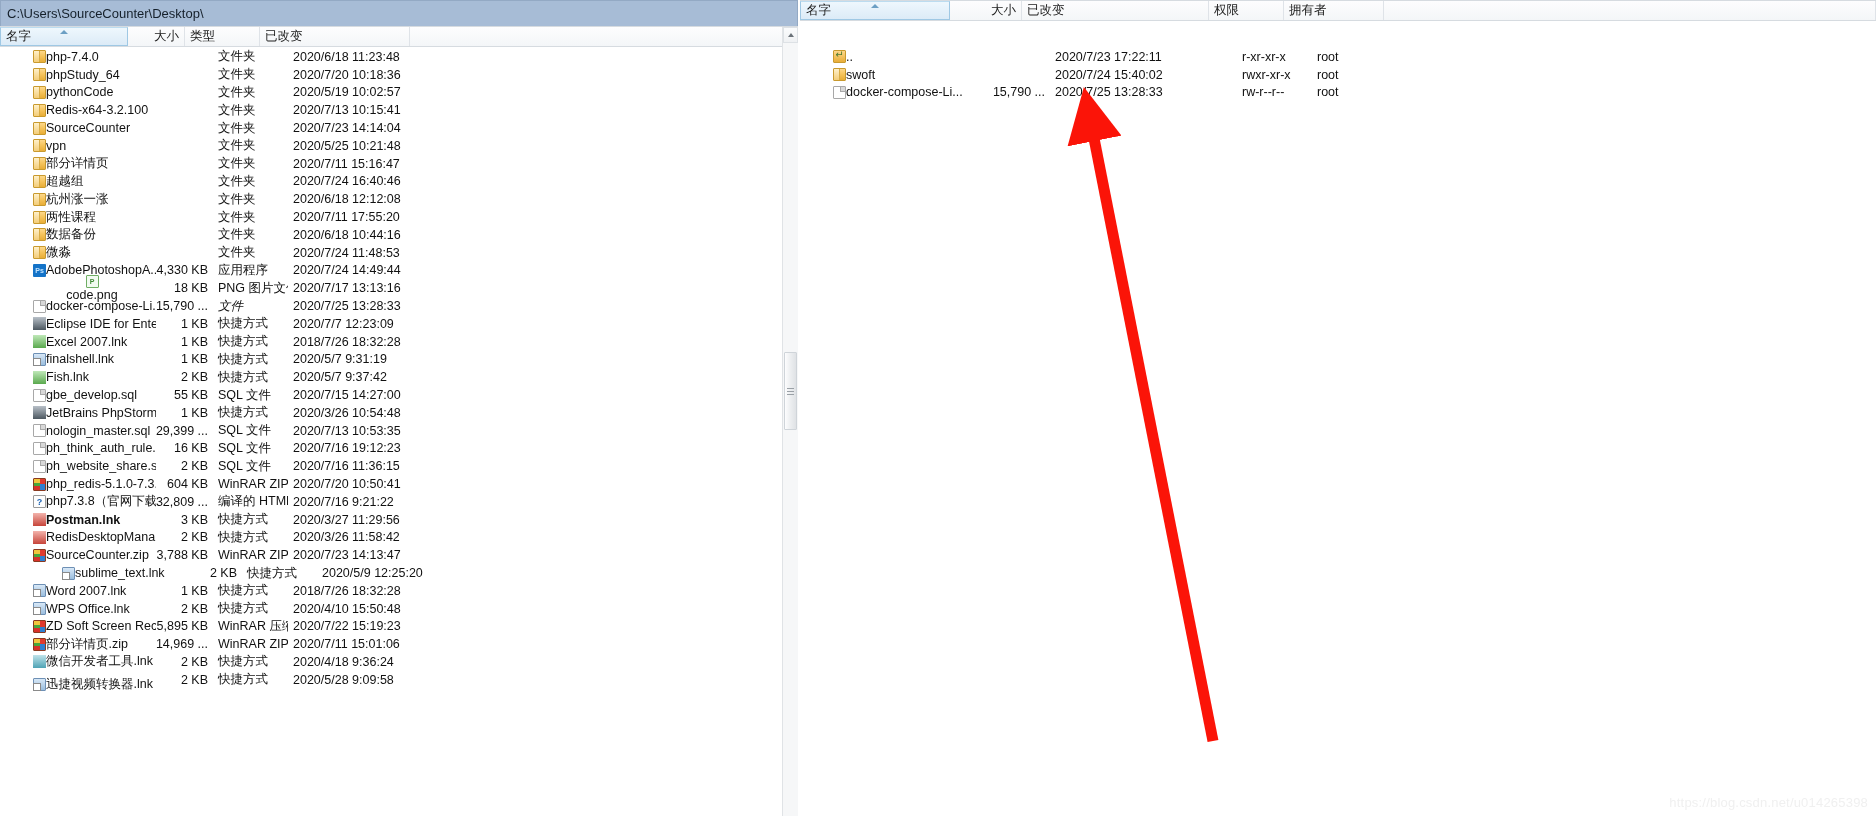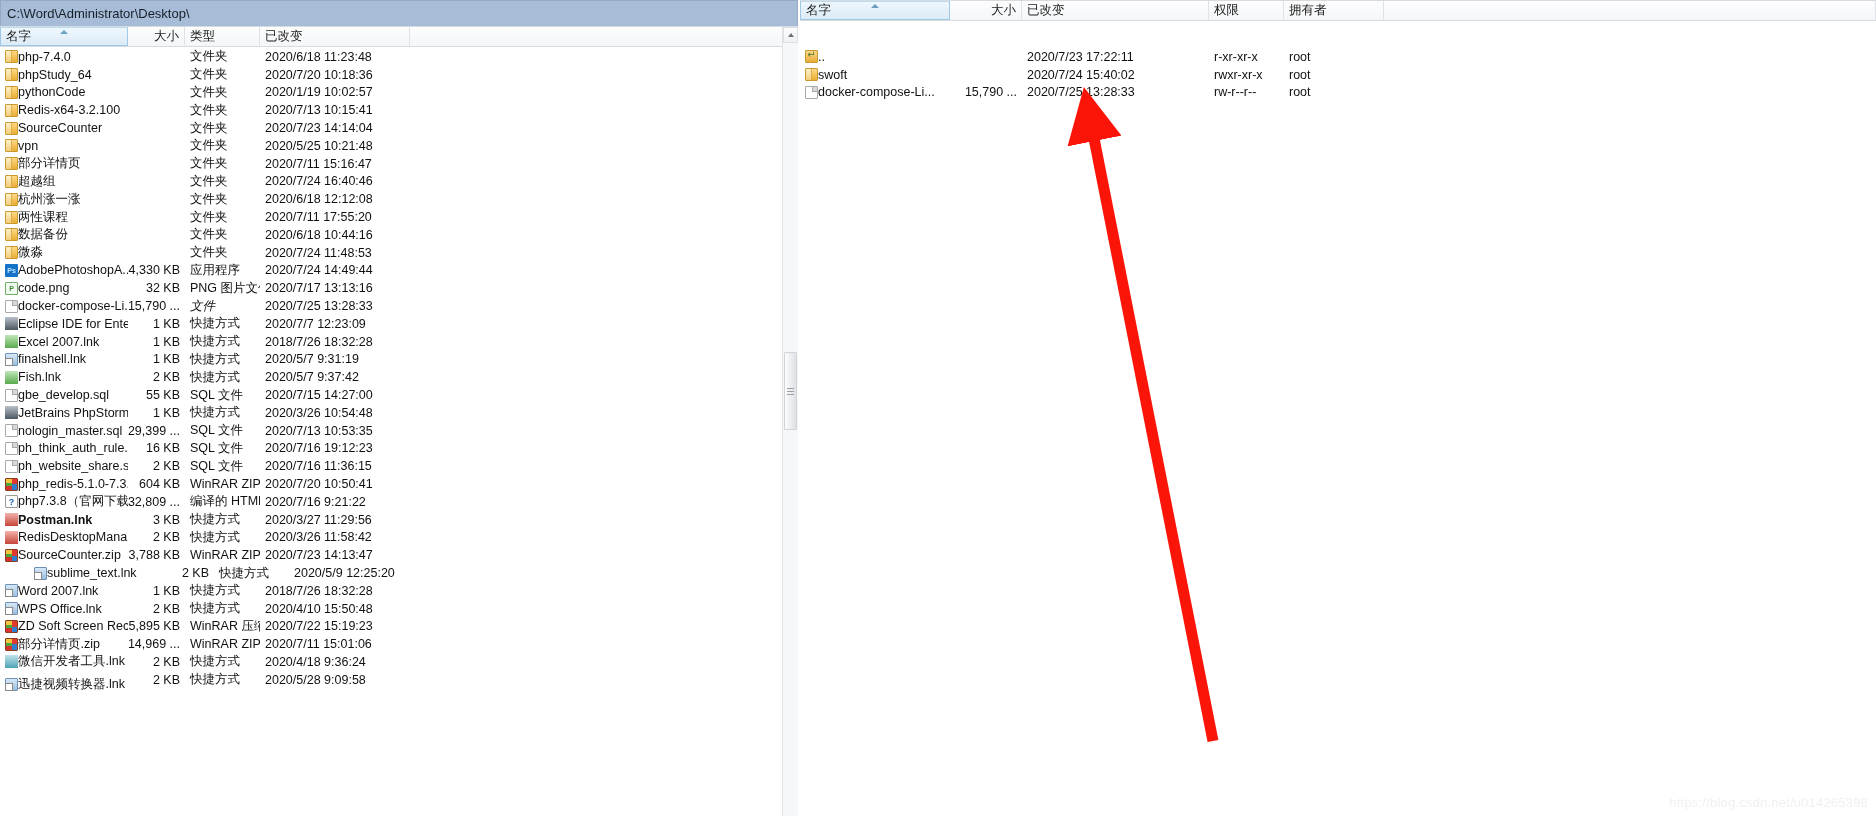--- a/index.html
+++ b/index.html
@@ -53,21 +53,21 @@
   .colhead .cell.num { justify-content: flex-end; }
   .sortarrow {
     position: absolute; left: 50%; top: 2px; margin-left: -4px;
     width: 0; height: 0;
     border-left: 4px solid transparent;
     border-right: 4px solid transparent;
     border-bottom: 4px solid #6c9fc4;
   }
 
   
-  .listwrap { position: absolute; left: 0; right: 0; top: 48px; bottom: 0; overflow: hidden; }
+  .listwrap { position: absolute; left: 0; right: 0; top: 48px; bottom: 0; overflow: hidden; padding-left: 28px; }
   .row {
     display: flex; height: 17.8px; align-items: center;
     font-size: 12.5px; color: #111;
     white-space: nowrap;
   }
   .row .c { padding: 0 5px; overflow: hidden; white-space: nowrap; display: flex; align-items: center; }
   .row .c.num { justify-content: flex-end; }
 
   
   .ico { width: 13px; height: 13px; flex: 0 0 13px; position: relative; display: inline-block; }
@@ -154,21 +154,21 @@
     letter-spacing: .2px; white-space: nowrap;
   }
 </style>
 </head>
 <body>
 
 <div class="app">
 
   <div class="pane pane-left">
     <div class="pathbar">
-      <span>C:\Word\Administrator\Desktop\</span>
+      <span>C:\Users\SourceCounter\Desktop\</span>
     </div>
 
     <div class="colhead">
       <div class="cell sorted" style="width:128px">
         <span class="sortarrow"></span>
         <span>名字</span>
       </div>
       <div class="cell num" style="width:57px">
         <span>大小</span>
       </div>
@@ -202,21 +202,21 @@
           <div class="c " style="width: 150px;">2020/7/20  10:18:36</div>
           <div class="c " style="width: auto; flex: 1 1 0%;"></div>
         </div>
         <div class="row">
           <div class="c " style="width: 128px;">
             <span class="ico folder"></span>
             <span class="label">pythonCode</span>
           </div>
           <div class="c num" style="width: 57px;"></div>
           <div class="c " style="width: 75px;">文件夹</div>
-          <div class="c " style="width: 150px;">2020/1/19  10:02:57</div>
+          <div class="c " style="width: 150px;">2020/5/19  10:02:57</div>
           <div class="c " style="width: auto; flex: 1 1 0%;"></div>
         </div>
         <div class="row">
           <div class="c " style="width: 128px;">
             <span class="ico folder"></span>
             <span class="label">Redis-x64-3.2.100</span>
           </div>
           <div class="c num" style="width: 57px;"></div>
           <div class="c " style="width: 75px;">文件夹</div>
           <div class="c " style="width: 150px;">2020/7/13  10:15:41</div>
@@ -306,25 +306,25 @@
           <div class="c " style="width: 128px;">
             <span class="ico ps"></span>
             <span class="label">AdobePhotoshopA...</span>
           </div>
           <div class="c num" style="width: 57px;">4,330 KB</div>
           <div class="c " style="width: 75px;">应用程序</div>
           <div class="c " style="width: 150px;">2020/7/24  14:49:44</div>
           <div class="c " style="width: auto; flex: 1 1 0%;"></div>
         </div>
         <div class="row">
-          <div class="c " style="width: 128px;">
+          <div class="c " style="width: 128px; flex-direction: column;">
             <span class="ico png"></span>
             <span class="label">code.png</span>
           </div>
-          <div class="c num" style="width: 57px;">32 KB</div>
+          <div class="c num" style="width: 57px;">18 KB</div>
           <div class="c " style="width: 75px;">PNG 图片文件</div>
           <div class="c " style="width: 150px;">2020/7/17  13:13:16</div>
           <div class="c " style="width: auto; flex: 1 1 0%;"></div>
         </div>
         <div class="row focused">
           <div class="c " style="width: 128px;">
             <span class="ico doc"></span>
             <span class="label">docker-compose-Li...</span>
           </div>
           <div class="c num" style="width: 57px;">15,790 ...</div>

